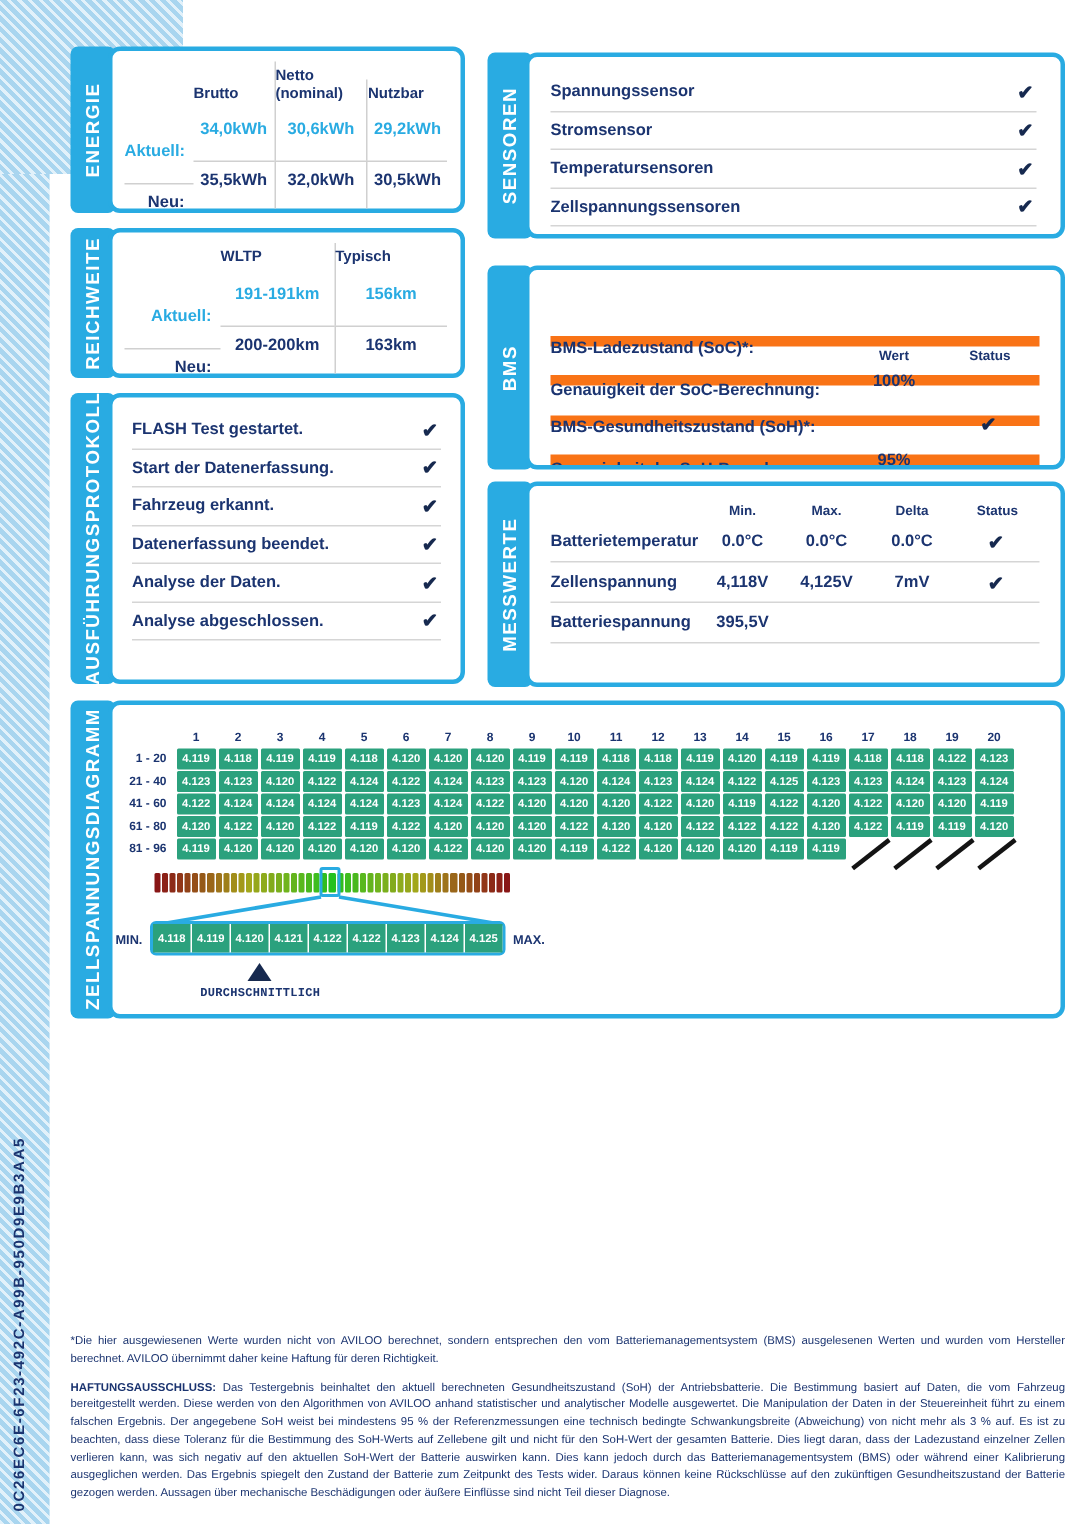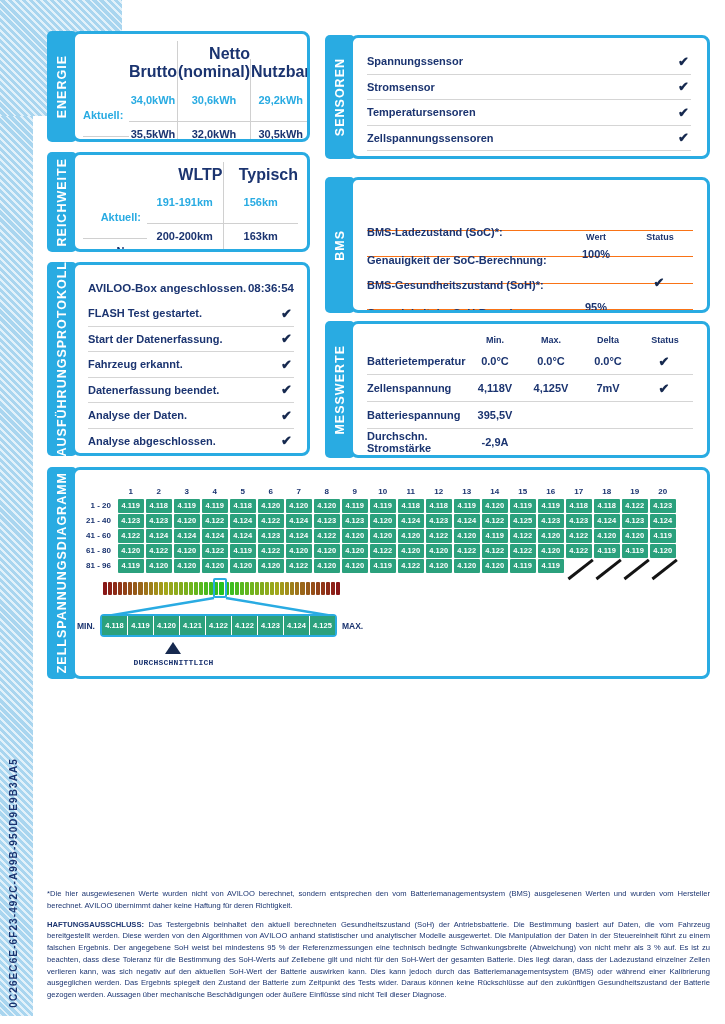--- a/index.html
+++ b/index.html
@@ -23,40 +23,40 @@
   .panel { position:absolute; left:25px; top:0; right:0; bottom:0; background:#fff;
     border:3.5px solid #29abe2; border-radius:8px; overflow:hidden; }
 
   .navy { color:#1b3470; } .accent { color:#29abe2; }
   .bold { font-weight:bold; }
 
   
   .etable { display:grid; margin:7px 9px 0 8px; }
   .en .etable { grid-template-columns:46px 1fr 1.15fr 1fr; }
   .rw .etable { grid-template-columns:64px 1fr 1fr; }
-  .th { font-size:16px; font-weight:bold; color:#1b3470; text-align:right; align-self:end;
+  .th { font-size:10px; font-weight:bold; color:#1b3470; text-align:left; align-self:end;
     white-space:pre-line; padding:4px 0 6px 0; line-height:1.15; }
   .tcell { font-size:11px; font-weight:bold; text-align:center; padding:6px 0; }
   .tlabel { text-align:right; padding-right:6px; font-size:11px; font-weight:bold; padding-top:6px;margin-top:15px; }
   .vsep { border-left:1px solid #d0d0d0; }
   .hsep { border-top:1px solid #d0d0d0; }
 
   
   .check-row { display:flex; justify-content:space-between; align-items:center; height:25.5px;
     border-bottom:1px solid #d5d5d5; font-size:11px; font-weight:bold; color:#1b3470; }
   .check { color:#16294f; font-size:13px; font-weight:bold; padding-right:2px; }
 
   .sens .panel { padding:11px 16px 0 14px; }
 
   
   .bms .panel { padding:8px 14px 0 14px; }
   .bms-head, .bms-row { display:grid; grid-template-columns:1fr 62px 66px; align-items:center; }
   .bms-head { font-size:9px; font-weight:bold; color:#1b3470; height:16px; }
   .bms-head span, .bms-row .val, .bms-row .check { text-align:center;margin-top:44px; }
-  .bms-row { height:26.5px; border-bottom:1px solid #f97316; font-size:11px; font-weight:bold; color:#1b3470; }
+  .bms-row { height:26.5px; border-bottom:7px solid #f97316; font-size:11px; font-weight:bold; color:#1b3470; }
 
   .mw .panel { padding:7px 14px 0 14px; }
   .mw-head, .mw-row { display:grid; grid-template-columns:1fr 56px 56px 58px 56px; align-items:center; }
   .mw-head { font-size:9px; font-weight:bold; color:#1b3470; height:17px; }
   .mw-head span, .mw-row .val, .mw-row .check { text-align:center; }
   .mw-row { height:27px; border-bottom:1px solid #d5d5d5; font-size:11px; font-weight:bold; color:#1b3470; }
 
   
   .prot .panel { padding:9px 13px 0 13px; }
   .prot-title { display:flex; justify-content:space-between; align-items:center; height:27px;
@@ -148,24 +148,20 @@
         <div class="tcell navy vsep hsep">163km</div>
       </div>
     </div>
   </div>
 
   <div class="section prot" style="left:47px; top:262px; width:263px; height:194px;">
     <div class="tab">
         <span>AUSFÜHRUNGSPROTOKOLL</span>
       </div>
     <div class="panel">
-      <div class="prot-title">
-        <span>AVILOO-Box angeschlossen.</span>
-        <span>08:36:54</span>
-      </div>
       <div id="protokoll-list">
           <div class="check-row">
             <span class="lbl">FLASH Test gestartet.</span>
             <span class="check">✔</span>
           </div>
           <div class="check-row">
             <span class="lbl">Start der Datenerfassung.</span>
             <span class="check">✔</span>
           </div>
           <div class="check-row">
@@ -272,27 +268,20 @@
           <div class="mw-row">
             <span class="lbl">Zellenspannung</span>
             <span class="val">4,118V</span>
             <span class="val">4,125V</span>
             <span class="val">7mV</span>
             <span class="check">✔</span>
           </div>
           <div class="mw-row">
             <span class="lbl">Batteriespannung</span>
             <span class="val">395,5V</span>
-            <span class="val"></span>
-            <span class="val"></span>
-            <span class="check"></span>
-          </div>
-          <div class="mw-row">
-            <span class="lbl">Durchschn. Stromstärke</span>
-            <span class="val">-2,9A</span>
             <span class="val"></span>
             <span class="val"></span>
             <span class="check"></span>
           </div>
         </div>
     </div>
   </div>
 
   <div class="section diag" style="left:47px; top:467px; width:663px; height:212px;">
     <div class="tab">

